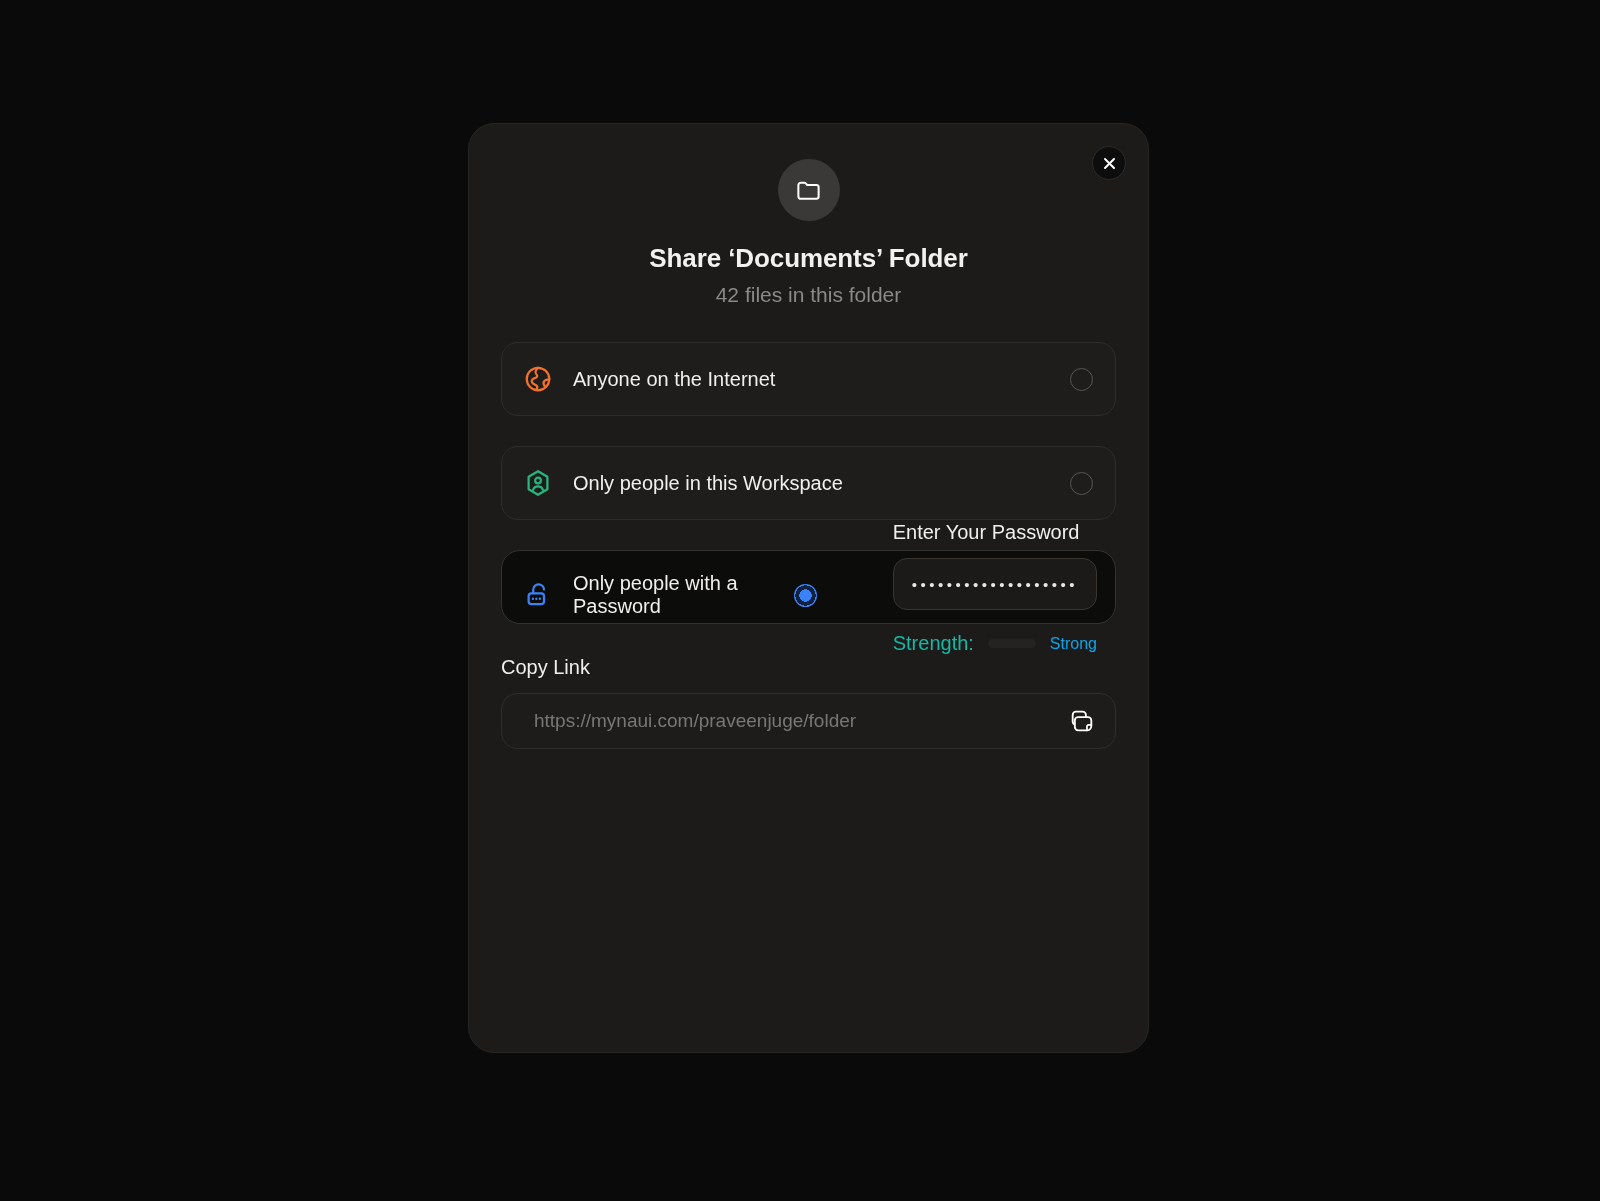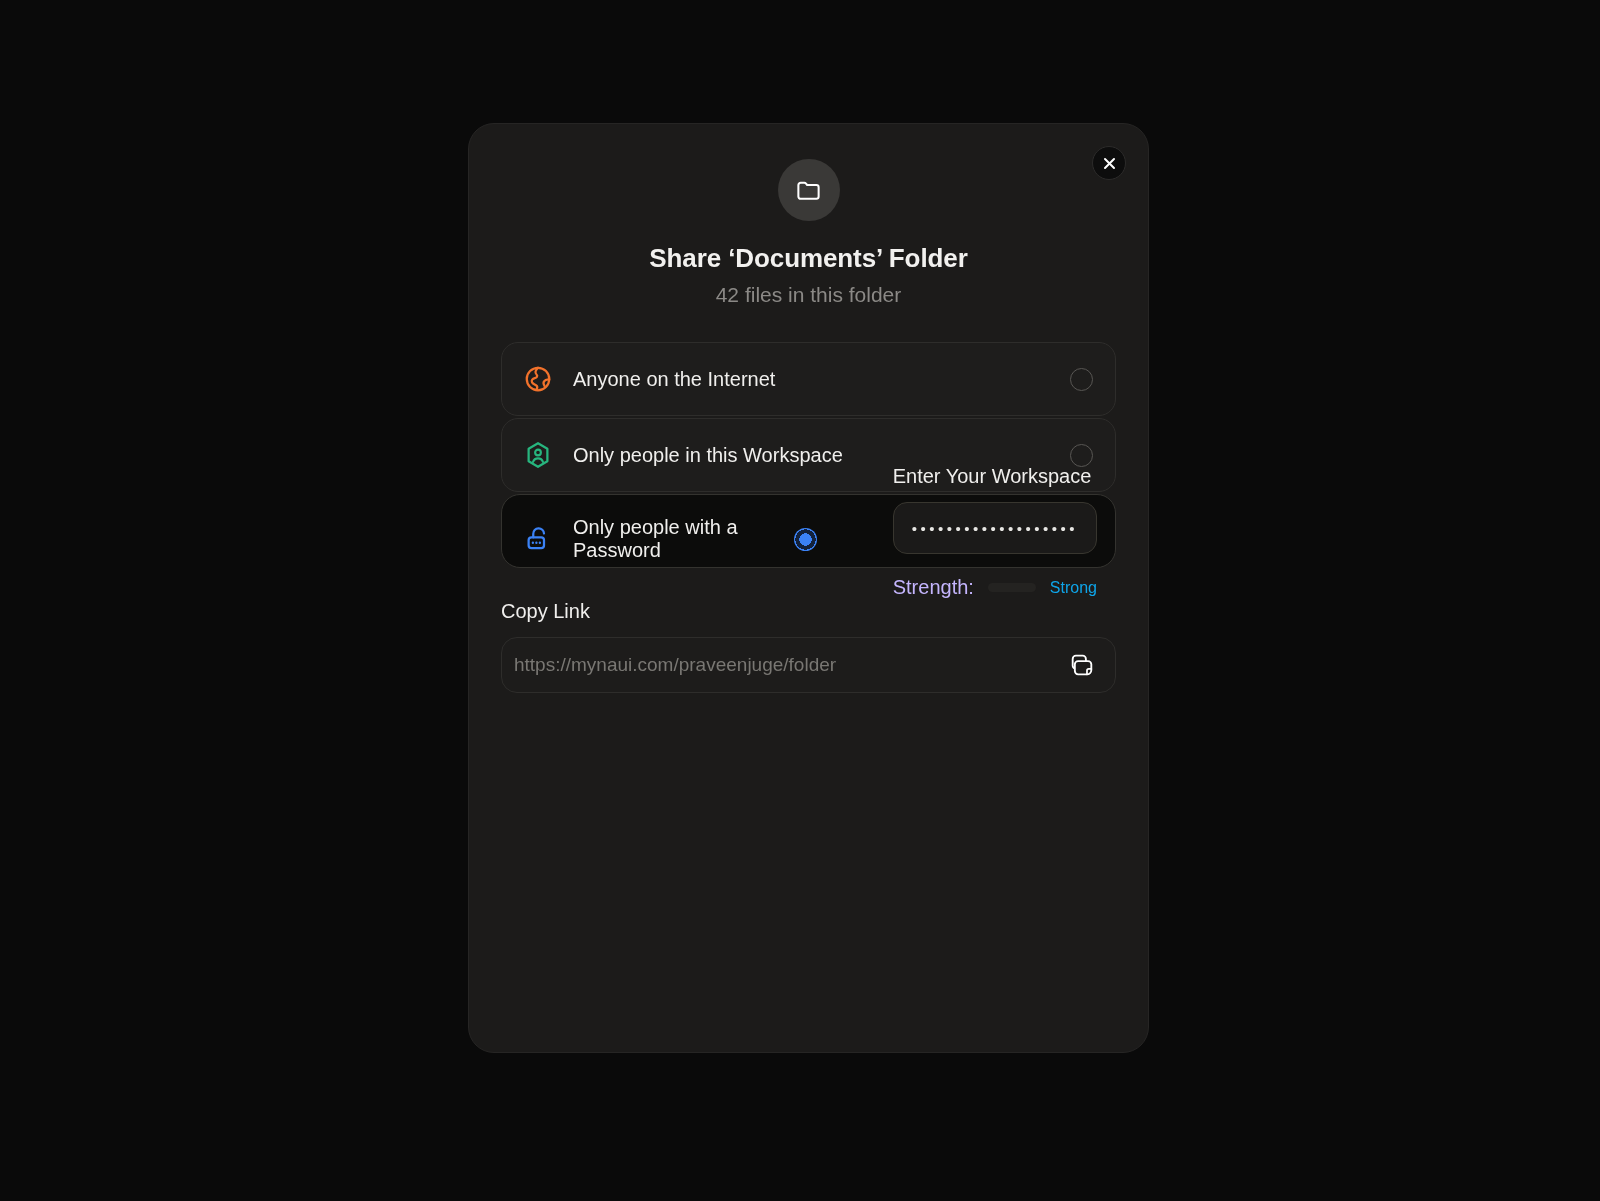--- a/index.html
+++ b/index.html
@@ -75,21 +75,21 @@
     font-size: 21px;
     font-weight: 400;
     color: #8b8986;
   }
 
   
   .options {
     margin: 35px 32px 0 32px;
     display: flex;
     flex-direction: column;
-    gap: 2px;
+    gap: 30px;
     justify-content: flex-end;
   }
 
   .option-row {
     position: relative;
     height: 74px;
     border-radius: 17px;
     border: 1px solid #2e2d2b;
     background: #1e1d1c;
     display: flex;
@@ -175,21 +175,21 @@
     white-space: nowrap;
   }
   .strength-row {
     margin-top: 22px;
     display: flex;
     align-items: center;
     gap: 14px;
   }
   .strength-label {
     font-size: 20px;
-    color: #c4b5fd;
+    color: #14b8a6;
   }
   .strength-track {
     flex: 1;
     height: 9px;
     border-radius: 99px;
     background: #242321;
     overflow: hidden;
   }
   .strength-fill {
     height: 100%;
@@ -210,21 +210,21 @@
     color: #f0efed;
   }
   .copylink-input {
     margin-top: 14px;
     height: 56px;
     border-radius: 16px;
     border: 1px solid #2e2d2b;
     background: #1d1c1b;
     display: flex;
     align-items: center;
-    padding: 0 18px 0 12px;
+    padding: 0 18px 0 32px;
     cursor: text;
   }
   .copylink-url {
     flex: 1;
     font-size: 19px;
     color: #797773;
     overflow: hidden;
     white-space: nowrap;
   }
   .copy-icon-btn {
@@ -297,21 +297,21 @@
               <circle cx="13.5" cy="15" r="0.95" fill="#3b82f6"></circle>
             </svg>
           </span>
           <span class="opt-label">Only people with a Password</span>
           <span class="radio checked"></span>
         </div>
 
         <div class="panel-divider"></div>
 
         <div class="panel-body">
-          <div class="field-label">Enter Your Workspace</div>
+          <div class="field-label">Enter Your Password</div>
           <div class="password-input">•••••••••••••••••••</div>
 
           <div class="strength-row">
             <span class="strength-label">Strength:</span>
             <span class="strength-track">
               <span class="strength-fill" id="strength-fill" style="width: 100%; background: rgb(36, 194, 137);"></span>
             </span>
             <span class="strength-text">Strong</span>
           </div>
         </div>

